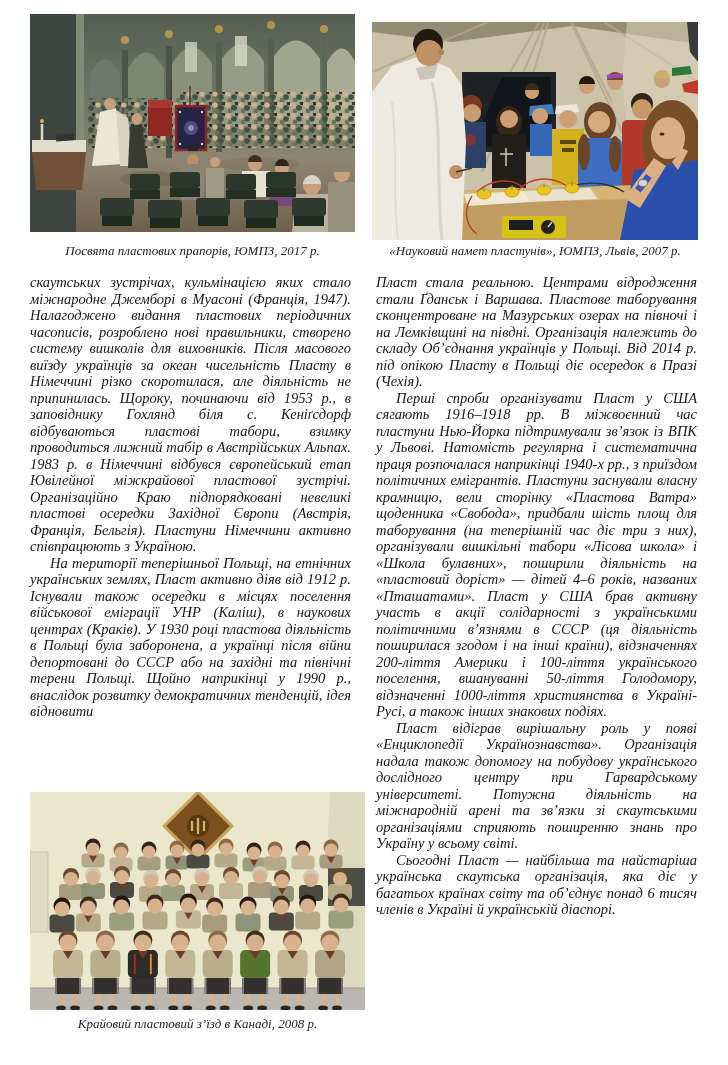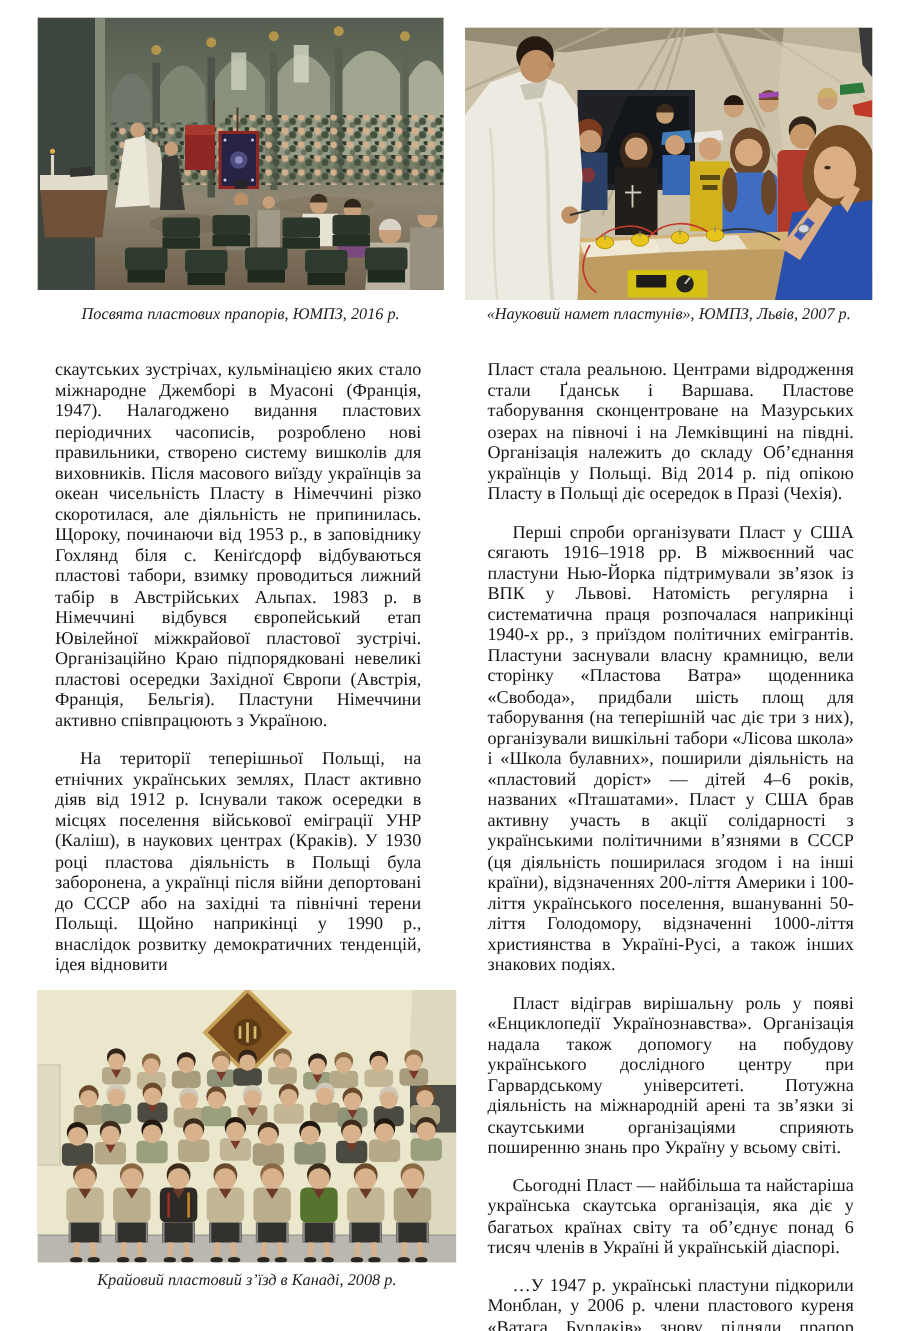--- a/index.html
+++ b/index.html
@@ -19,21 +19,21 @@
   }
   .cap1{left:30px;top:243px;width:325px;}
   .cap2{left:372px;top:243px;width:326px;}
   .cap3{left:30px;top:1016px;width:335px;}
   .col{
     position:absolute;top:274px;font-size:14.5px;line-height:16.5px;
     text-align:justify;
   }
   .col-left{left:30px;width:321px;}
   .col-right{left:376px;width:321px;}
-  .col p{margin:14px;text-indent:20px;}
+  .col p{margin:0;text-indent:20px;font-style:italic;}
   .col p.noindent{text-indent:0;}
 </style>
 </head>
 <body>
 
 <div class="page">
 
   <figure class="photo photo1">
     <svg viewBox="0 0 325 218" preserveAspectRatio="none">
       <defs>
@@ -136,21 +136,21 @@
       </g>
       <g fill="#1f2a1f">
         <rect x="72" y="202" width="30" height="10"></rect>
           <rect x="120" y="204" width="30" height="10"></rect>
         <rect x="168" y="202" width="30" height="10"></rect>
           <rect x="216" y="204" width="30" height="10"></rect>
         <rect x="264" y="202" width="30" height="10"></rect>
       </g>
     </svg>
   </figure>
-  <div class="caption cap1">Посвята пластових прапорів, ЮМПЗ, 2016 р.</div>
+  <div class="caption cap1">Посвята пластових прапорів, ЮМПЗ, 2017 р.</div>
 
   <figure class="photo photo2">
     <svg viewBox="0 0 326 218" preserveAspectRatio="none">
       <rect width="326" height="218" fill="#cbc2a9"></rect>
       <polygon points="0,0 326,0 326,22 200,4 80,20 0,10" fill="#958c74"></polygon>
       <g stroke="#b1a88e" stroke-width="2" opacity="0.85">
         <line x1="185" y1="-30" x2="0" y2="50"></line>
           <line x1="185" y1="-30" x2="40" y2="218"></line>
         <line x1="185" y1="-30" x2="110" y2="150"></line>
           <line x1="185" y1="-30" x2="150" y2="90"></line>
@@ -250,21 +250,20 @@
   <div class="col col-left">
     <p class="noindent">скаутських зустрічах, кульмінацією яких стало міжнародне Джемборі в Муасоні (Франція, 1947). Налагоджено видання пластових періодичних часописів, розроблено нові правильники, створено систему вишколів для виховників. Після масового виїзду українців за океан чисельність Пласту в Німеччині різко скоротилася, але діяльність не припинилась. Щороку, починаючи від 1953 р., в заповіднику Гохлянд біля с. Кеніґсдорф відбуваються пластові табори, взимку проводиться лижний табір в Австрійських Альпах. 1983 р. в Німеччині відбувся європейський етап Ювілейної міжкрайової пластової зустрічі. Організаційно Краю підпорядковані невеликі пластові осередки Західної Європи (Австрія, Франція, Бельгія). Пластуни Німеччини активно співпрацюють з Україною.</p>
     <p>На території теперішньої Польщі, на етнічних українських землях, Пласт активно діяв від 1912 р. Існували також осередки в місцях поселення військової еміграції УНР (Каліш), в наукових центрах (Краків). У 1930 році пластова діяльність в Польщі була заборонена, а українці після війни депортовані до СССР або на західні та північні терени Польщі. Щойно наприкінці у 1990 р., внаслідок розвитку демократичних тенденцій, ідея відновити</p>
   </div>
 
   <div class="col col-right">
     <p class="noindent">Пласт стала реальною. Центрами відродження стали Ґданськ і Варшава. Пластове таборування сконцентроване на Мазурських озерах на півночі і на Лемківщині на півдні. Організація належить до складу Об’єднання українців у Польщі. Від 2014 р. під опікою Пласту в Польщі діє осередок в Празі (Чехія).</p>
     <p>Перші спроби організувати Пласт у США сягають 1916–1918 рр. В міжвоєнний час пластуни Нью-Йорка підтримували зв’язок із ВПК у Львові. Натомість регулярна і систематична праця розпочалася наприкінці 1940-х рр., з приїздом політичних емігрантів. Пластуни заснували власну крамницю, вели сторінку «Пластова Ватра» щоденника «Свобода», придбали шість площ для таборування (на теперішній час діє три з них), організували вишкільні табори «Лісова школа» і «Школа булавних», поширили діяльність на «пластовий доріст» — дітей 4–6 років, названих «Пташатами». Пласт у США брав активну участь в акції солідарності з українськими політичними в’язнями в СССР (ця діяльність поширилася згодом і на інші країни), відзначеннях 200-ліття Америки і 100-ліття українського поселення, вшануванні 50-ліття Голодомору, відзначенні 1000-ліття християнства в Україні-Русі, а також інших знакових подіях.</p>
     <p>Пласт відіграв вирішальну роль у появі «Енциклопедії Українознавства». Організація надала також допомогу на побудову українського дослідного центру при Гарвардському університеті. Потужна діяльність на міжнародній арені та зв’язки зі скаутськими організаціями сприяють поширенню знань про Україну у всьому світі.</p>
     <p>Сьогодні Пласт — найбільша та найстаріша українська скаутська організація, яка діє у багатьох країнах світу та об’єднує понад 6 тисяч членів в Україні й українській діаспорі.</p>
-    <p>…У 1947 р. українські пластуни підкорили Монблан, у 2006 р. члени пластового куреня «Ватага Бурлаків» знову підняли прапор України на найвищій вершині Європи.</p>
   </div>
 
   <figure class="photo photo3">
     <svg viewBox="0 0 335 218" preserveAspectRatio="none">
       <rect width="335" height="218" fill="#ebe7cd"></rect>
       <polygon points="300,0 335,0 335,218 302,218 298,40" fill="#ddd9bf"></polygon>
       <rect x="0" y="60" width="18" height="80" fill="#e0dcc2" stroke="#c9c5ab" stroke-width="1"></rect>
       <rect x="298" y="76" width="37" height="38" fill="#33342f" opacity="0.85"></rect>
       <rect x="0" y="196" width="335" height="22" fill="#b9b7b0"></rect>
       <line x1="0" y1="196" x2="335" y2="196" stroke="#9a988f" stroke-width="1"></line>

